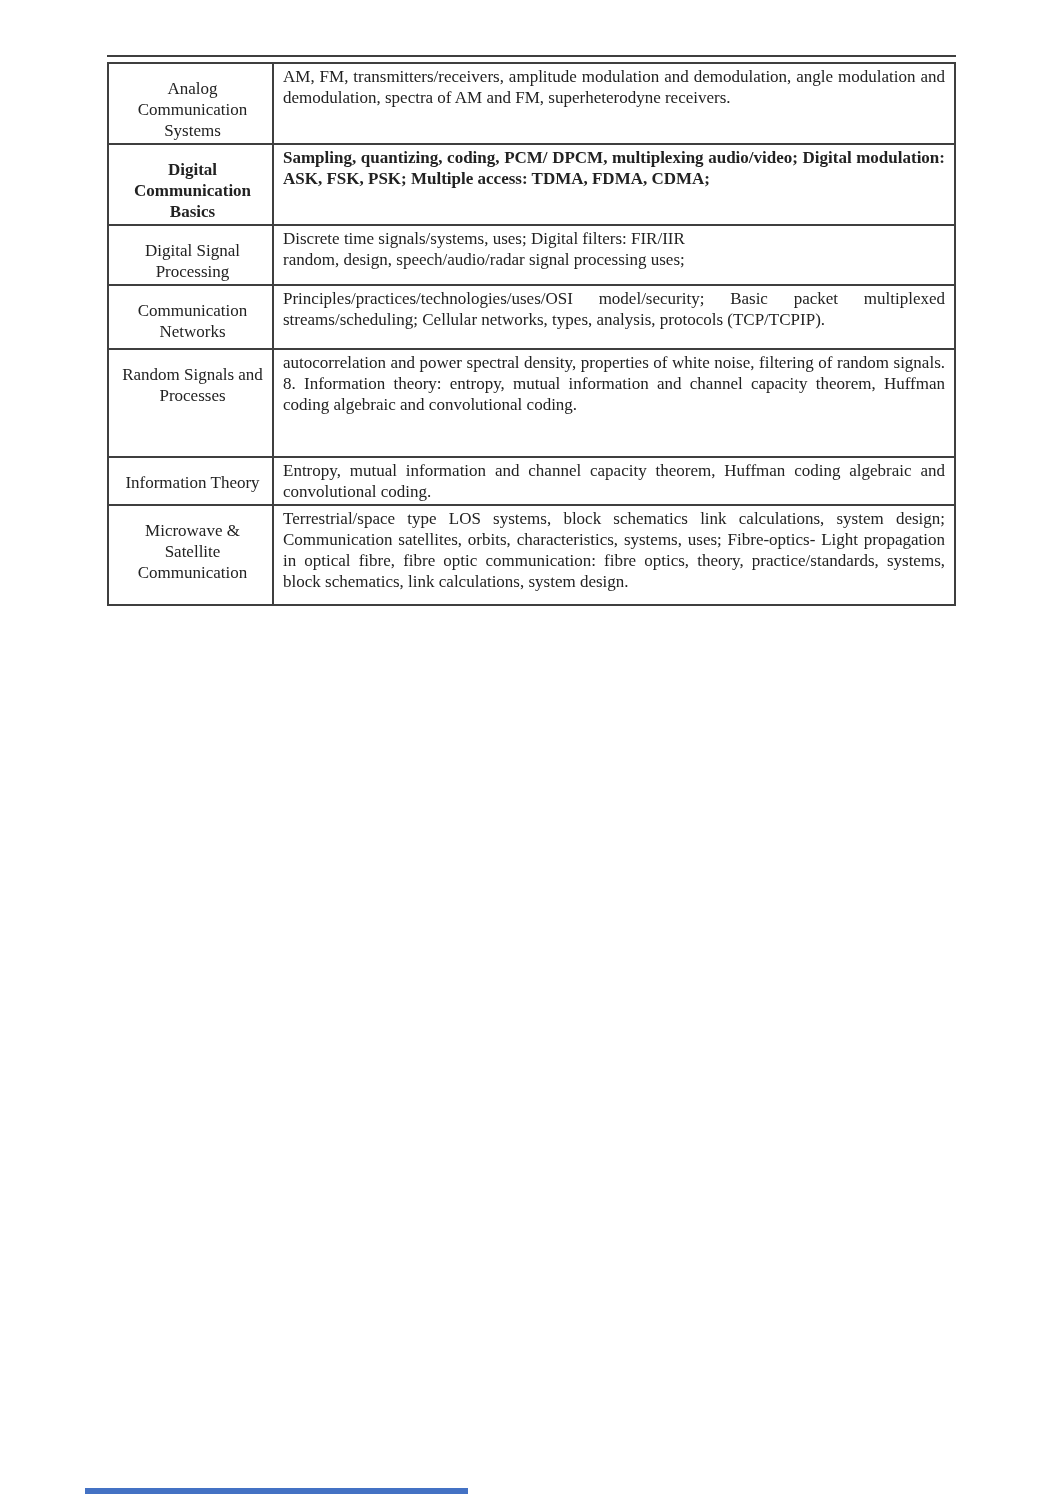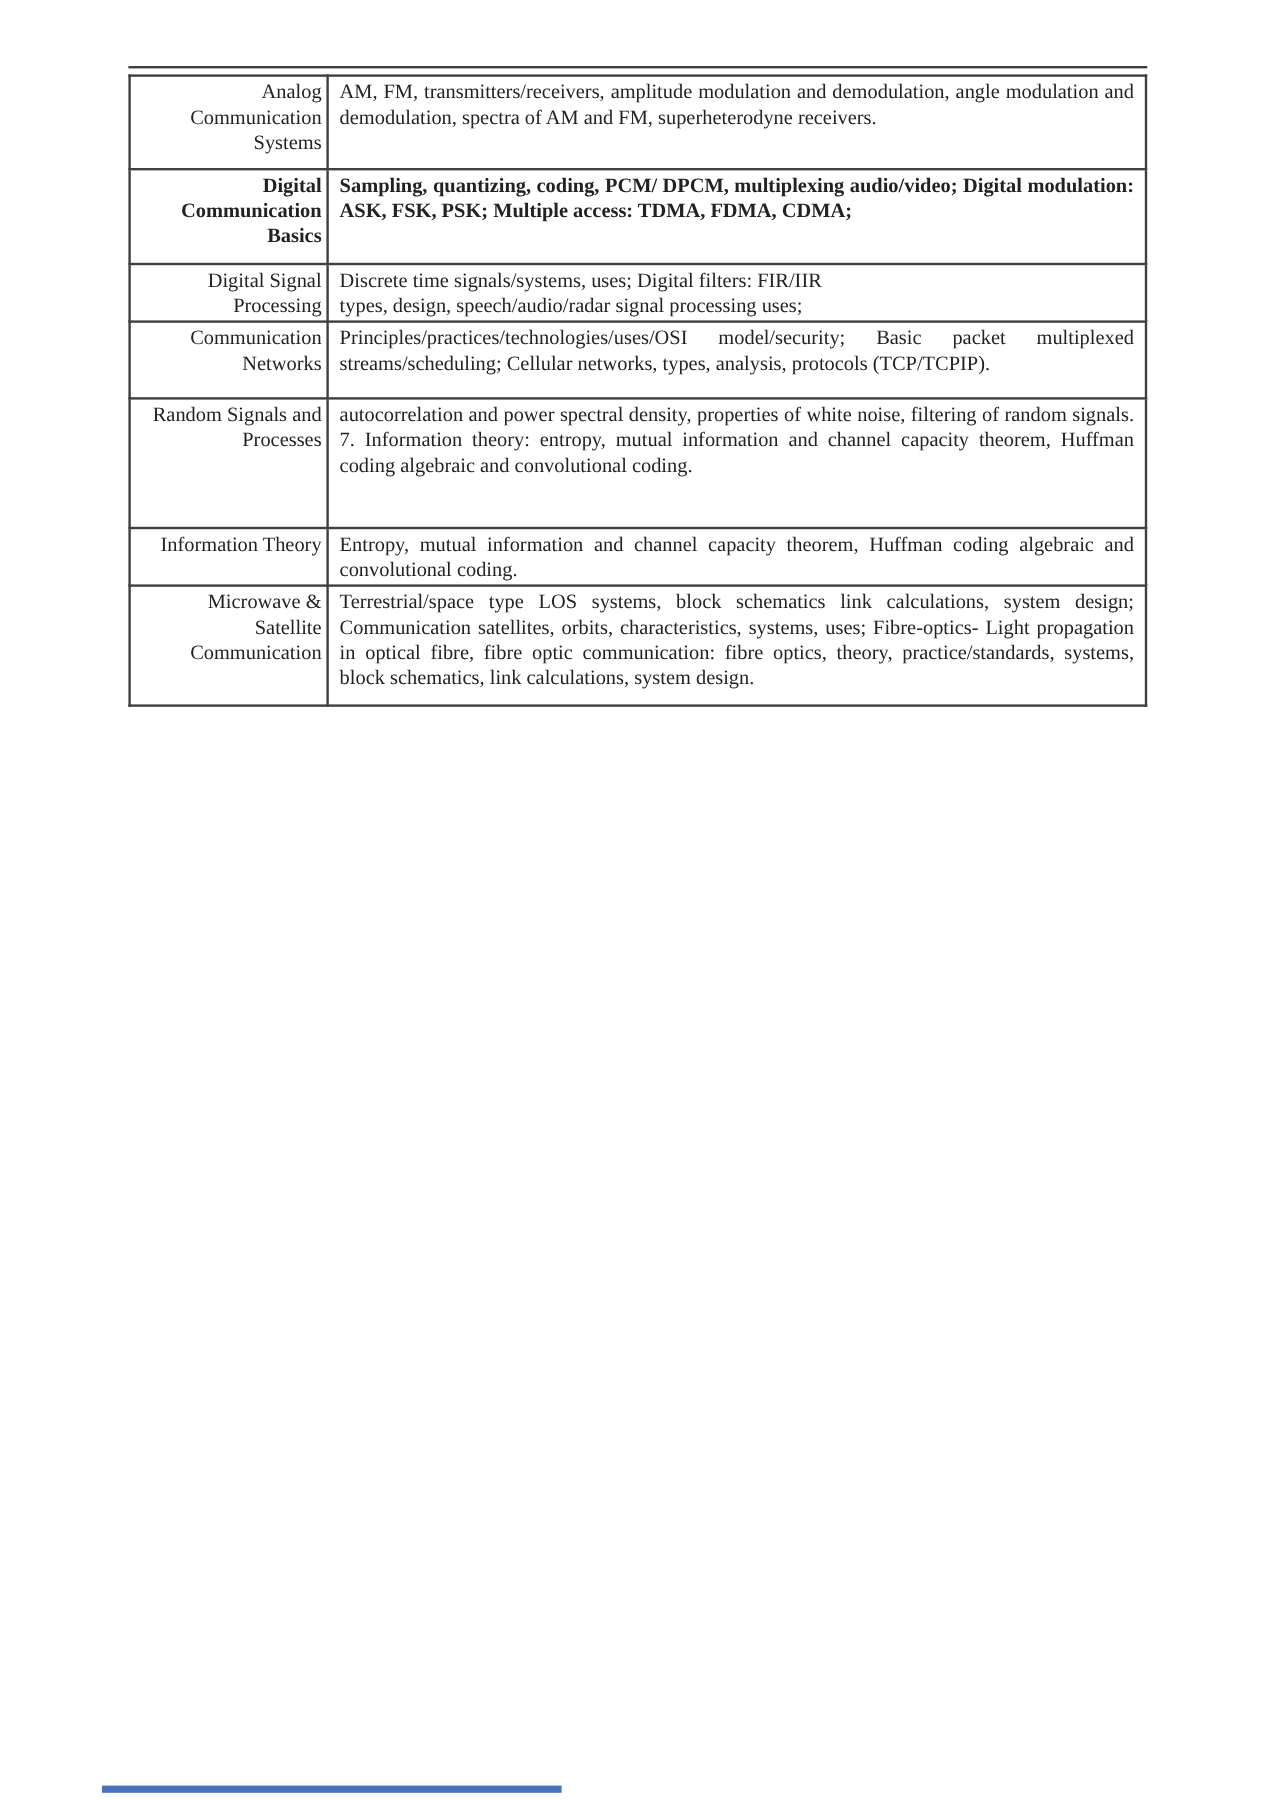--- a/index.html
+++ b/index.html
@@ -30,22 +30,22 @@
   }
   col.c1 { width: 165px; }
   td {
     border: 2px solid #3f3f3f;
     vertical-align: top;
     font-size: 17px;
     line-height: 21px;
     color: #222222;
   }
   td.subject {
-    padding: 2px 4px 2px 8px;
-    text-align: right;
+    padding: 14px 4px 2px 8px;
+    text-align: center;
   }
   td.topics {
     padding: 2px 9px 2px 9px;
     text-align: justify;
     white-space: pre-line;
   }
   tr.r1 { height: 78px; }
   tr.r2 { height: 79px; font-weight: bold; }
   tr.r3 { height: 43px; margin-top: 24px; }
   tr.r4 { height: 64px; }
@@ -78,29 +78,29 @@
         <td class="subject">Analog Communication Systems</td>
         <td class="topics">AM, FM, transmitters/receivers, amplitude modulation and demodulation, angle modulation and demodulation, spectra of AM and FM, superheterodyne receivers.</td>
       </tr>
       <tr class="r2">
         <td class="subject">Digital Communication Basics</td>
         <td class="topics">Sampling, quantizing, coding, PCM/ DPCM, multiplexing audio/video; Digital modulation: ASK, FSK, PSK; Multiple access: TDMA, FDMA, CDMA;</td>
       </tr>
       <tr class="r3">
         <td class="subject">Digital Signal Processing</td>
         <td class="topics">Discrete time signals/systems, uses; Digital filters: FIR/IIR
-types, design, speech/audio/radar signal processing uses;</td>
+random, design, speech/audio/radar signal processing uses;</td>
       </tr>
       <tr class="r4">
         <td class="subject">Communication Networks</td>
         <td class="topics">Principles/practices/technologies/uses/OSI model/security; Basic packet multiplexed streams/scheduling; Cellular networks, types, analysis, protocols (TCP/TCPIP).</td>
       </tr>
       <tr class="r5">
         <td class="subject">Random Signals and Processes</td>
-        <td class="topics">autocorrelation and power spectral density, properties of white noise, filtering of random signals. 7. Information theory: entropy, mutual information and channel capacity theorem, Huffman coding algebraic and convolutional coding.</td>
+        <td class="topics">autocorrelation and power spectral density, properties of white noise, filtering of random signals. 8. Information theory: entropy, mutual information and channel capacity theorem, Huffman coding algebraic and convolutional coding.</td>
       </tr>
       <tr class="r6">
         <td class="subject">Information Theory</td>
         <td class="topics">Entropy, mutual information and channel capacity theorem, Huffman coding algebraic and convolutional coding.</td>
       </tr>
       <tr class="r7">
         <td class="subject">Microwave &amp; Satellite Communication</td>
         <td class="topics">Terrestrial/space type LOS systems, block schematics link calculations, system design; Communication satellites, orbits, characteristics, systems, uses; Fibre-optics- Light propagation in optical fibre, fibre optic communication: fibre optics, theory, practice/standards, systems, block schematics, link calculations, system design.</td>
       </tr>
     </tbody>

